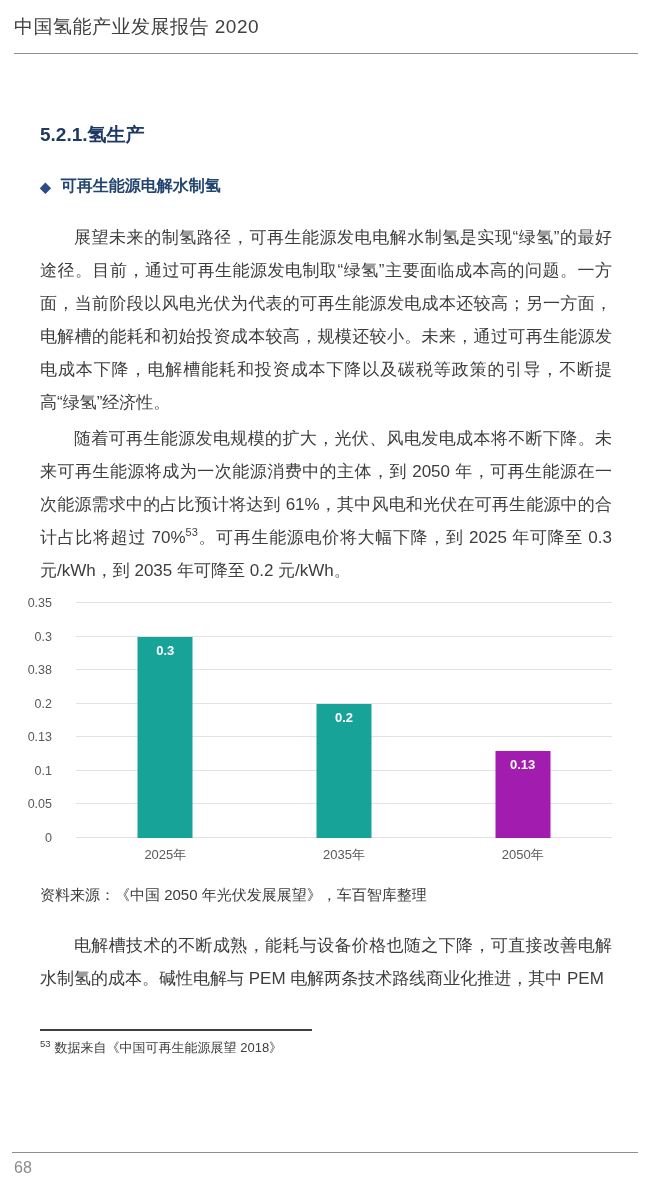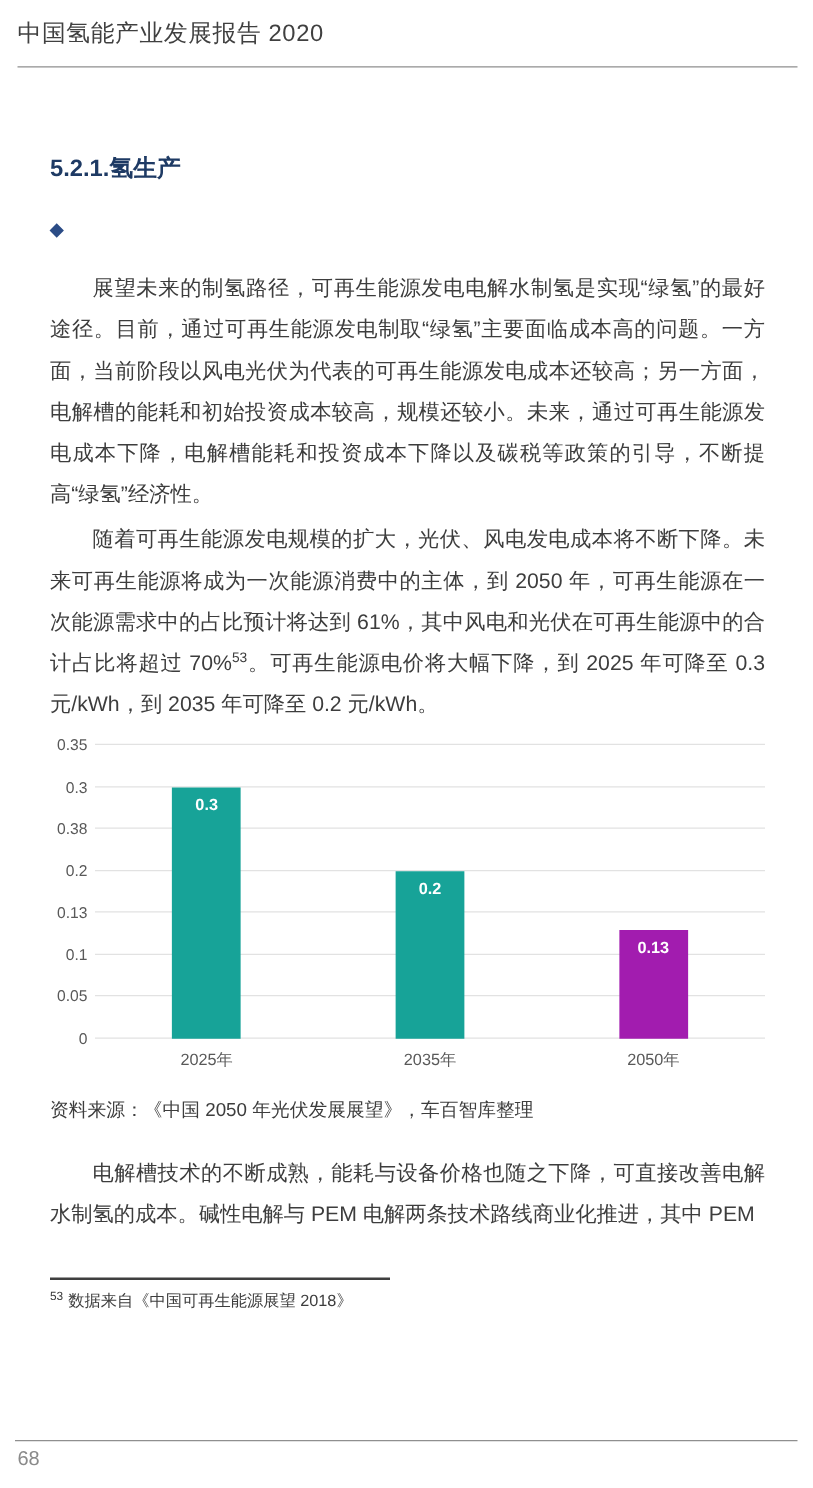--- a/index.html
+++ b/index.html
@@ -44,21 +44,21 @@
   .figure-title {
     margin-top:16px;
     text-align:center;
     font-size:16px; font-weight:700; color:#333333;
   }
 
   .chart-wrap { margin-top:16px; }
   .chart-area { display:flex; }
   .y-gutter { position:relative; width:36px; height:235px; flex:none; }
   .ytick {
-    position:absolute; right:6px;
+    position:absolute; right:24px;
     font-size:12.5px; color:#595959;
     transform:translateY(50%);
     white-space:nowrap;
   }
   .chart-plot {
     position:relative;
     flex:1; height:235px;
   }
   .gridline {
     position:absolute; left:0; right:0; height:1px;
@@ -100,20 +100,21 @@
   <div class="header-title">中国氢能产业发展报告 2020</div>
   <hr class="header-rule">
 </div>
 
 <div class="content">
 
   <div class="section-title">5.2.1.氢生产</div>
 
   <div class="subsection">
     <span class="diamond">◆</span>
+    <span>可再生能源电解水制氢</span>
   </div>
 
   <p class="body-para p1">展望未来的制氢路径，可再生能源发电电解水制氢是实现“绿氢”的最好途径。目前，通过可再生能源发电制取“绿氢”主要面临成本高的问题。一方面，当前阶段以风电光伏为代表的可再生能源发电成本还较高；另一方面，电解槽的能耗和初始投资成本较高，规模还较小。未来，通过可再生能源发电成本下降，电解槽能耗和投资成本下降以及碳税等政策的引导，不断提高“绿氢”经济性。</p>
 
   <p class="body-para p2"><span>随着可再生能源发电规模的扩大，光伏、风电发电成本将不断下降。未来可再生能源将成为一次能源消费中的主体，到 2050 年，可再生能源在一次能源需求中的占比预计将达到 61%，其中风电和光伏在可再生能源中的合计占比将超过 70%</span><sup class="ref">53</sup><span>。可再生能源电价将大幅下降，到 2025 年可降至 0.3 元/kWh，到 2035 年可降至 0.2 元/kWh。</span></p>
 
 
   <div class="chart-wrap">
     <div class="chart-area">
       <div class="y-gutter">

